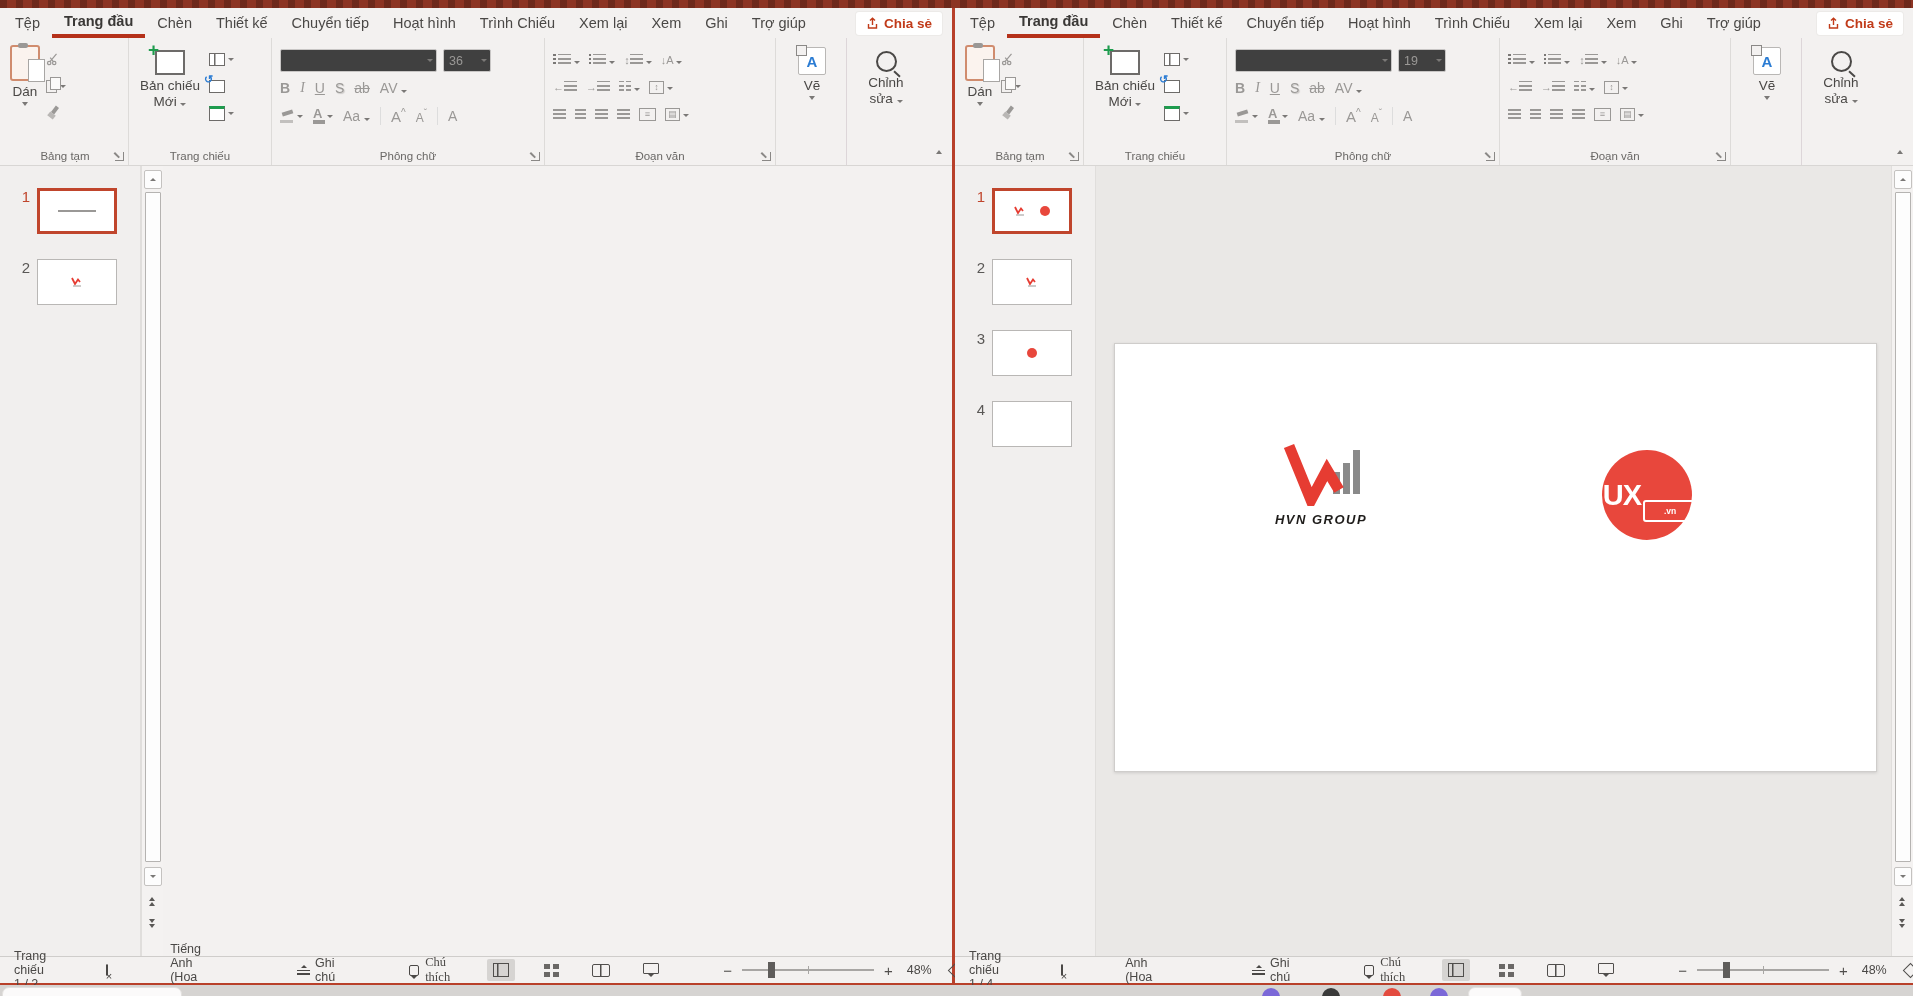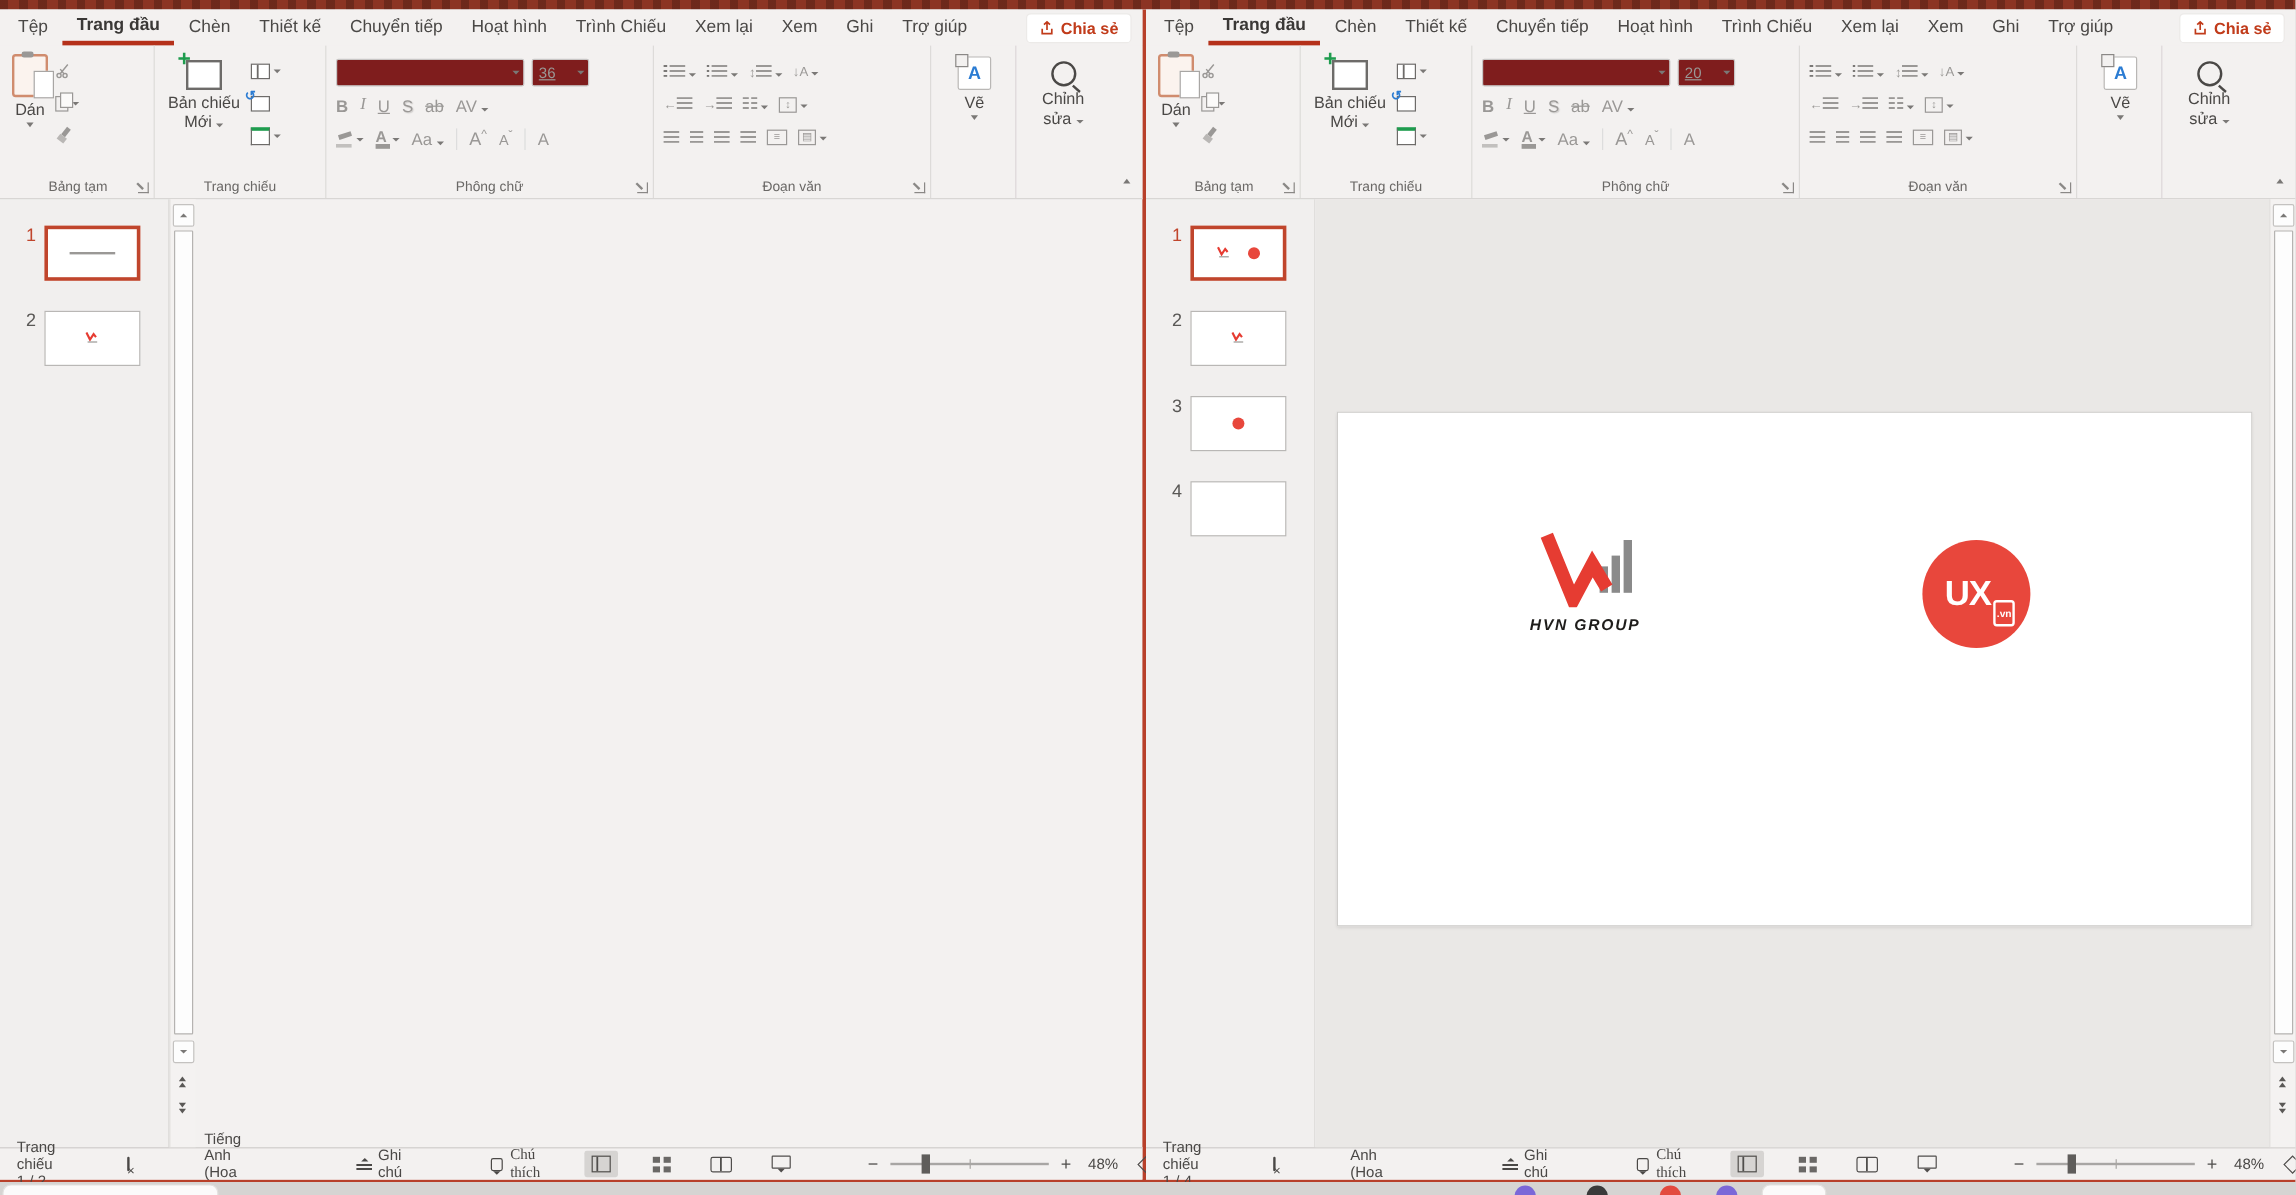--- a/index.html
+++ b/index.html
@@ -47,21 +47,21 @@
   
   .ic-newslide{width:26px;height:21px;border:2px solid #6d6b69;background:#fff;position:relative;margin-top:7px;}
   .ic-newslide::before{content:"+";position:absolute;left:-9px;top:-13px;font-size:19px;font-weight:700;color:#1e9c4e;}
   .two-line{line-height:16px;text-align:center;}
   .ic-layout{width:14px;height:11px;border:1.5px solid #6d6b69;background:linear-gradient(#6d6b69,#6d6b69) 4px 0/1.5px 100% no-repeat,#fff;}
   .ic-reset{width:14px;height:11px;border:1.5px solid #6d6b69;background:#fff;position:relative;}
   .ic-reset::before{content:"\21ba";position:absolute;left:-6px;top:-8px;color:#2b7cd3;font-size:11px;font-weight:700;}
   .ic-section{width:14px;height:11px;border:1.5px solid #6d6b69;border-top:3.5px solid #1e9c4e;background:#fff;}
   
   .fg{display:flex;flex-direction:column;gap:4px;padding-top:6px;}
-  .combo{height:21px;background:#7f1d1d;border:1px solid #c8c6c5;border-radius:2px;display:flex;align-items:center;justify-content:flex-end;padding-right:3px;text-decoration:underline;}
+  .combo{height:21px;background:#404040;border:1px solid #c8c6c5;border-radius:2px;display:flex;align-items:center;justify-content:flex-end;padding-right:3px;}
   .combo.name{width:152px;}
   .combo.size{width:38px;justify-content:space-between;padding-left:5px;color:#9a9896;font-size:12.5px;}
   .fgrow{display:flex;align-items:center;gap:10px;height:24px;font-size:14px;color:#9a9896;}
   .fgrow .sep{width:1px;height:18px;background:#ddd:1;background:#ddd;}
   .fb{font-weight:700;}
   .fi{font-style:italic;font-family:"Liberation Serif",serif;}
   .fu{text-decoration:underline;}
   .fs{text-shadow:1px 1px 1px #c8c6c4;}
   .fst{text-decoration:line-through;}
   .fsup{font-size:10px;vertical-align:super;}
@@ -107,21 +107,21 @@
   .slide-title{position:absolute;left:0;right:0;top:160px;text-align:center;font-size:23px;color:#1c1a18;}
   .wd{display:inline;}
   .wd.mis{border-bottom:1.5px solid #3f3d3b;text-decoration:underline wavy #dd4329 1.5px;text-underline-offset:5px;text-decoration-skip-ink:none;}
   .ibeam{position:absolute;left:536px;top:196px;width:2px;height:13px;background:#3a3836;}
   .ibeam::before,.ibeam::after{content:"";position:absolute;left:-2.5px;width:7px;height:2px;background:#3a3836;}
   .ibeam::before{top:0;}.ibeam::after{bottom:0;}
   .logo-hvn{position:absolute;left:146px;top:98px;width:120px;text-align:center;font-style:italic;}
   .hvn-label{font-size:13px;font-weight:700;color:#1f1d1b;letter-spacing:1.5px;margin-top:2px;}
   .logo-ux{position:absolute;left:487px;top:106px;width:90px;height:90px;border-radius:50%;background:#e8473c;display:flex;align-items:center;justify-content:center;color:#fff;}
   .ux-txt{font-size:29px;font-weight:700;letter-spacing:-1px;}
-  .ux-tag{border:2.5px solid #fff;border-radius:3px;font-size:8.5px;font-weight:700;padding:4px 1px;margin-left:2px;margin-right:-6px;margin-top:31px;}
+  .ux-tag{border:2.5px solid #fff;border-radius:3px;font-size:8.5px;font-weight:700;padding:4px 19px;margin-left:2px;margin-right:-6px;margin-top:31px;}
   
   .vscroll{width:21px;flex:none;position:relative;background:#f4f2f1;border-left:1px solid #e0dedc;}
   .sbtn{position:absolute;left:2px;width:16px;height:17px;background:#fdfdfd;border:1px solid #c4c2c0;border-radius:2px;display:flex;align-items:center;justify-content:center;}
   .sbtn.up{top:4px;}
   .sbtn.down{top:701px;}
   .sthumb{position:absolute;left:3px;width:14px;top:26px;height:668px;background:#fdfdfd;border:1px solid #b5b3b1;border-radius:1px;}
   .dbl{position:absolute;left:3px;width:14px;display:flex;flex-direction:column;align-items:center;gap:1px;}
   .dbl.up2{top:731px;}
   .dbl.down2{top:753px;}
   .dbl .crt{border-top-color:#5a5856;}
@@ -479,21 +479,21 @@
         <span class="rg-label">Trang chiếu</span>
       </div>
 
       <div class="rgroup" style="width:258px;">
         <div class="fg">
           <div style="display:flex;gap:6px;align-items:center;">
             <span class="combo name">
                   <span class="crt sm"></span>
                 </span>
             <span class="combo size">
-                  <span>20</span>
+                  <span>19</span>
                   <span class="crt sm"></span>
                 </span>
           </div>
           <div class="fgrow">
             <span class="fb">B</span>
             <span class="fi">I</span>
             <span class="fu">U</span>
             <span class="fs">S</span>
             <span class="fst">ab</span>
             <span><span>AV</span> <span class="crt sm"></span></span>

